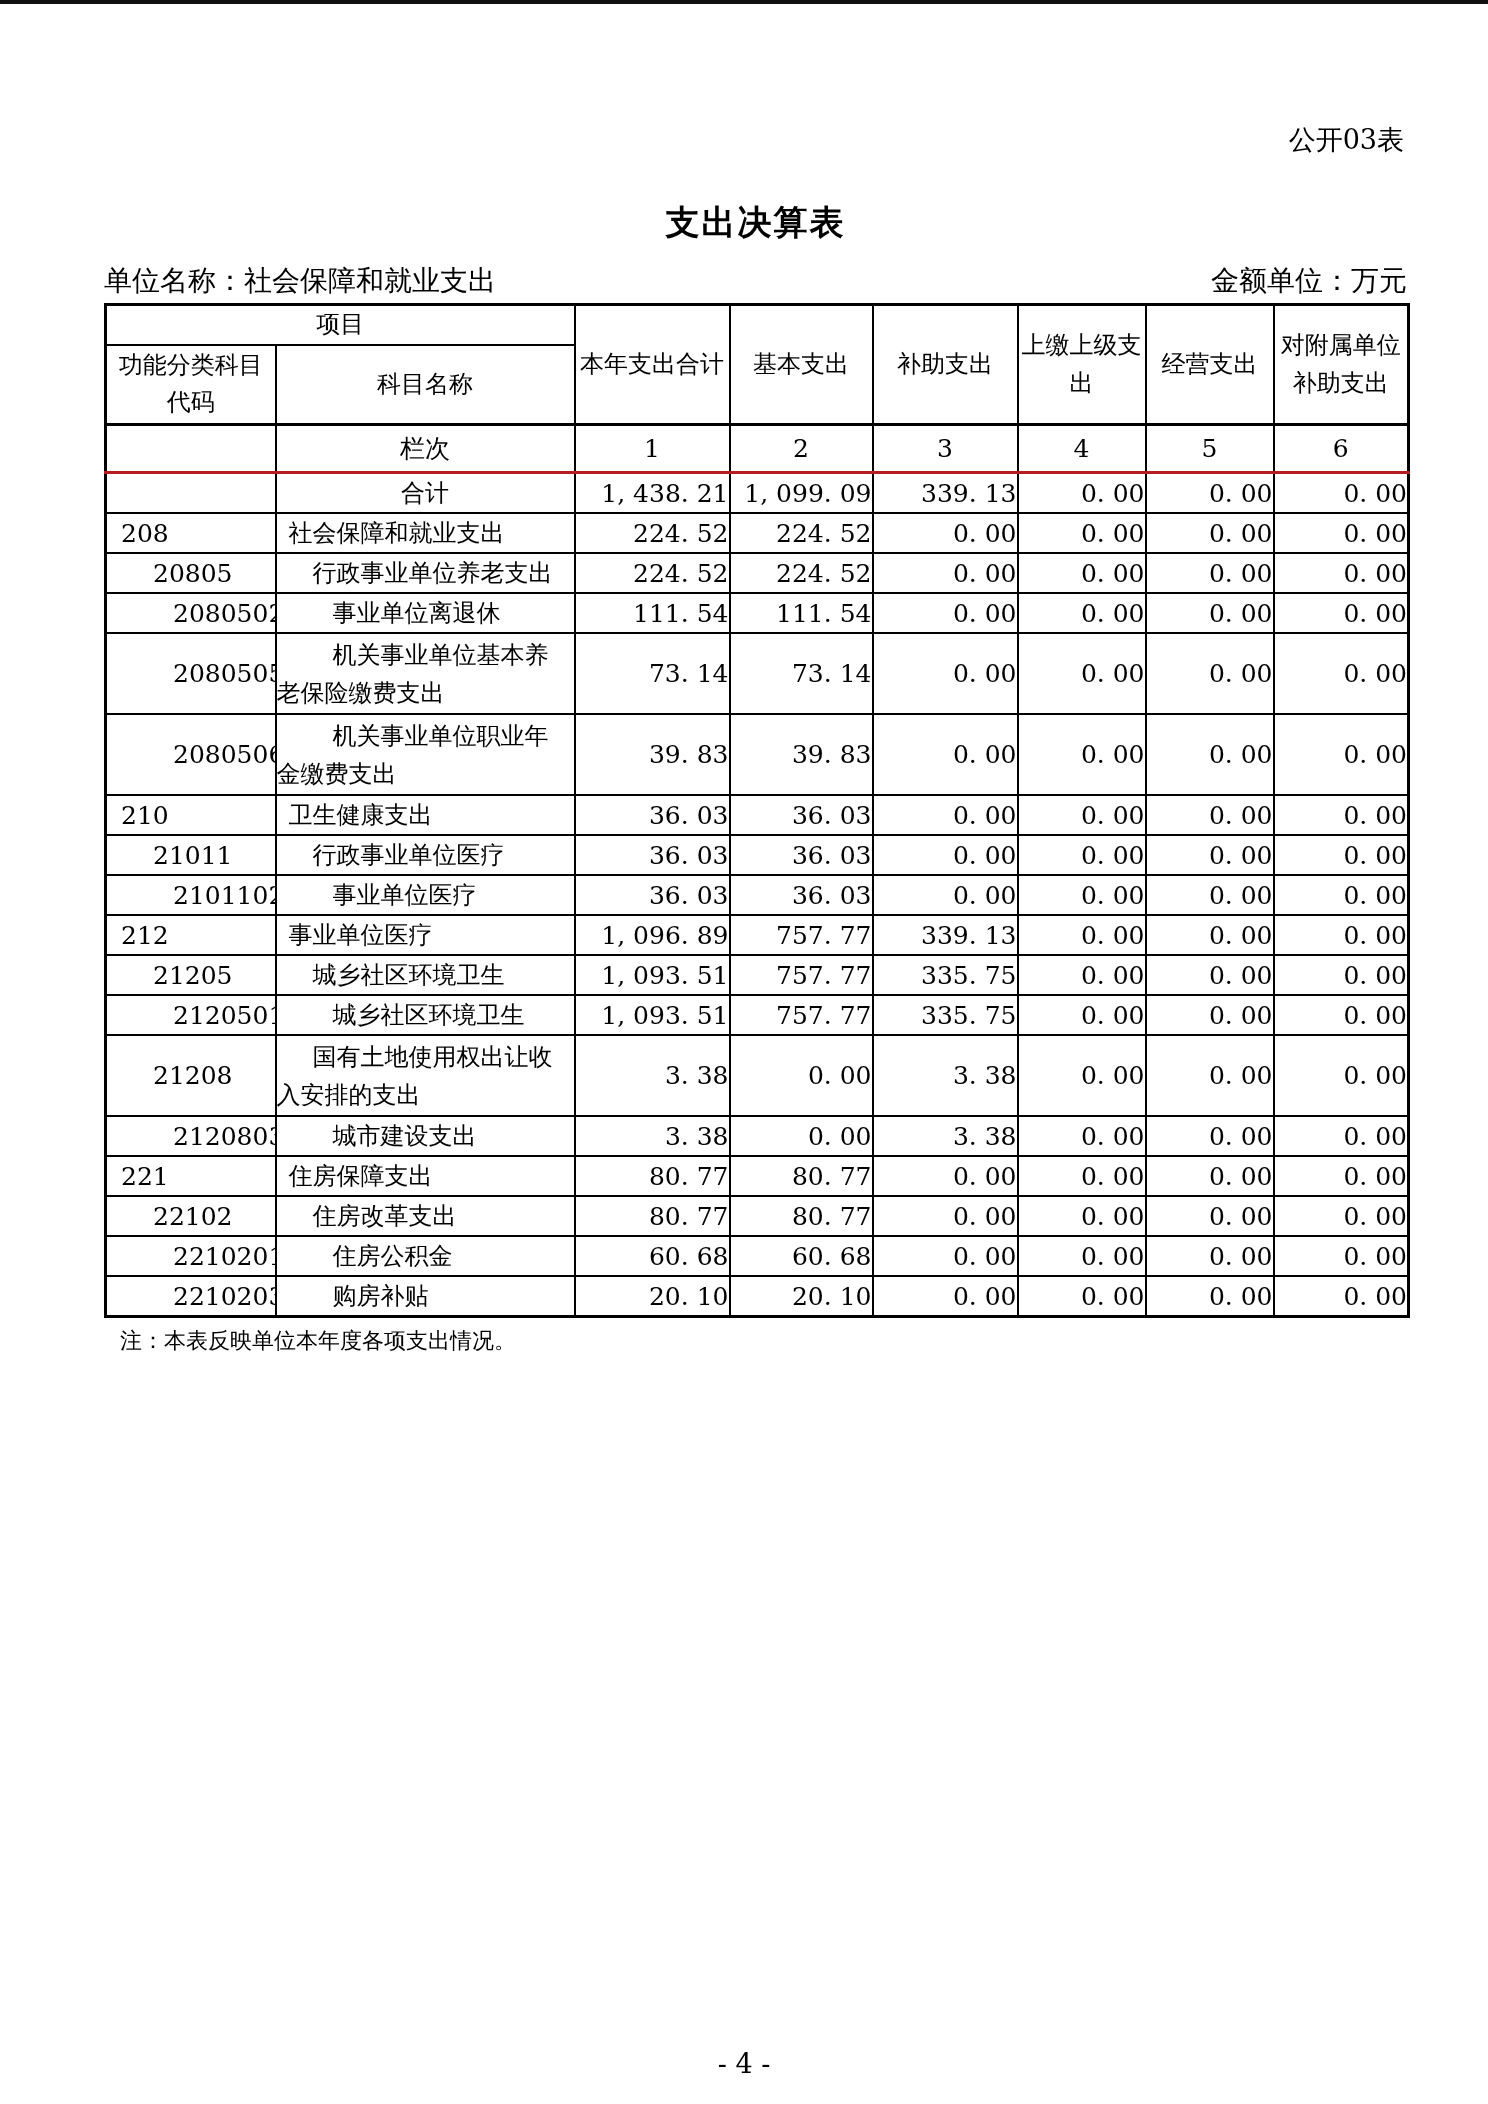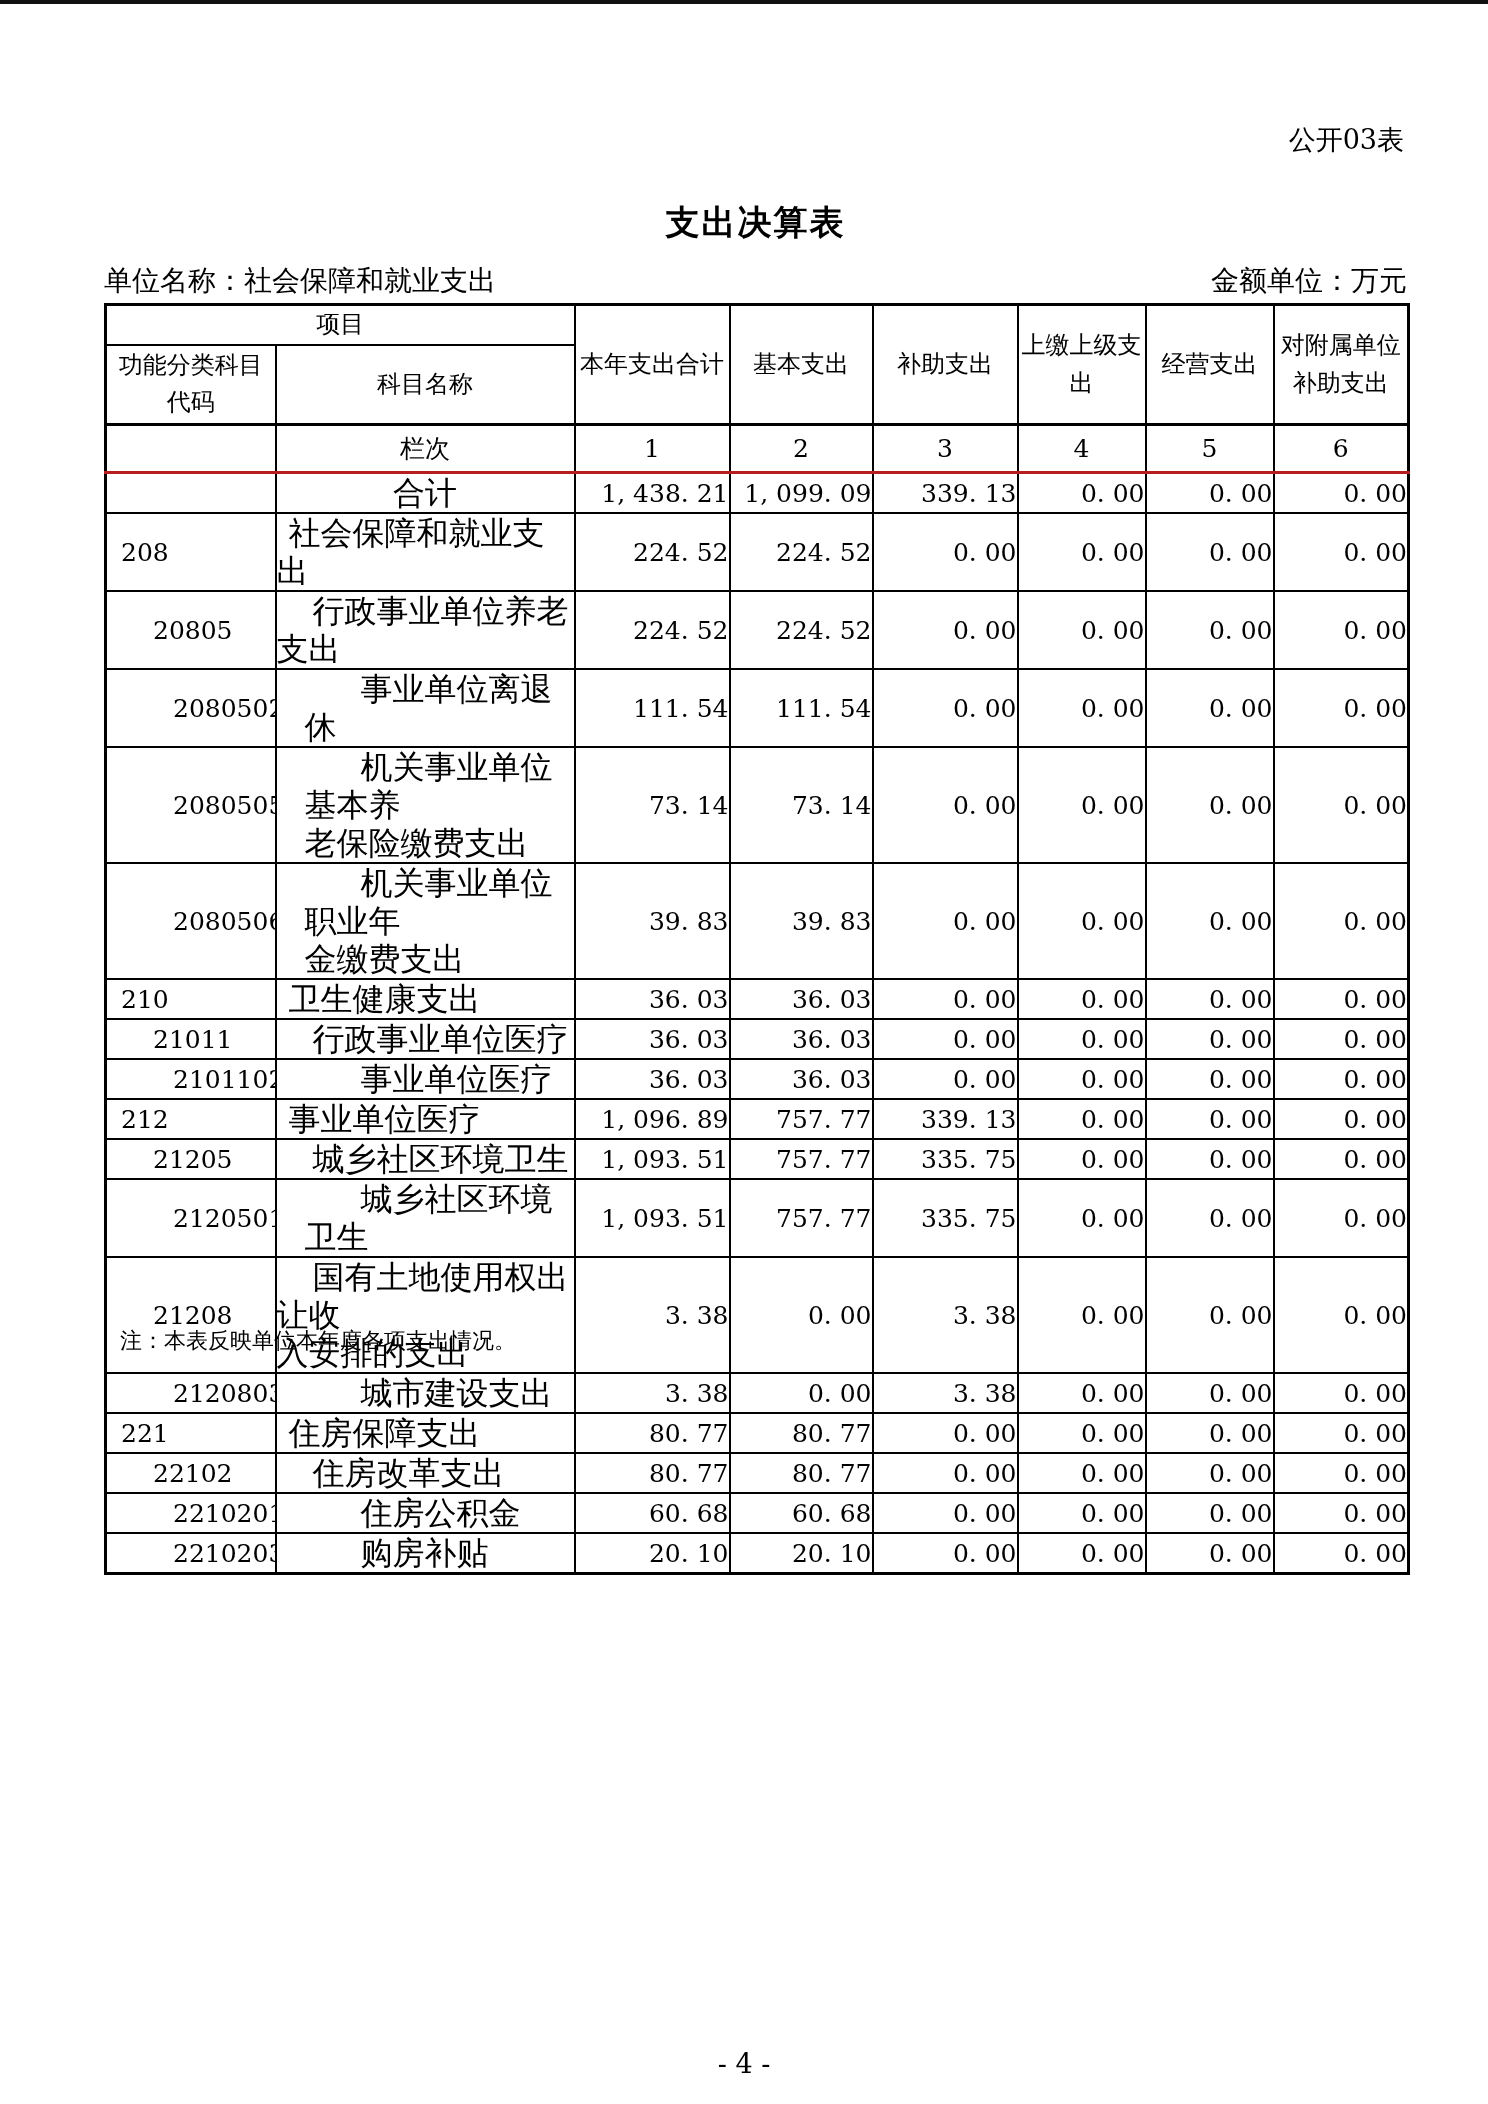--- a/index.html
+++ b/index.html
@@ -54,29 +54,29 @@
   }
   tbody tr.single { height: 40px; }
   tbody tr.tall   { height: 81px; }
   td.code {
     font-size: 25px; vertical-align: middle; text-align: left;
   }
   td.code.l1 { padding-left: 14px; }
   td.code.l2 { padding-left: 46px; }
   td.code.l3 { padding-left: 66px; }
   td.name {
-    font-size: 32px; vertical-align: middle;
+    font-size: 24px; vertical-align: middle;
     white-space: pre-line; line-height: 38px;
     padding: 0 4px 0 3px;
     margin-left: 40px;
   }
   td.name.l0 { text-align: center; text-indent: 0; }
   td.name.l1 { text-indent: 12px; }
   td.name.l2 { text-indent: 36px; }
-  td.name.l3 { text-indent: 56px; padding-left: 28px; }
+  td.name.l3 { text-indent: 56px; }
   td.num {
     font-size: 25px; text-align: right; vertical-align: middle;
     padding-right: 6px;
   }
   .footnote {
     position: absolute; top: 1326px; left: 120px;
     font-size: 22px;
   }
   .page-number {
     position: absolute; top: 2048px; left: 0; width: 1488px;

